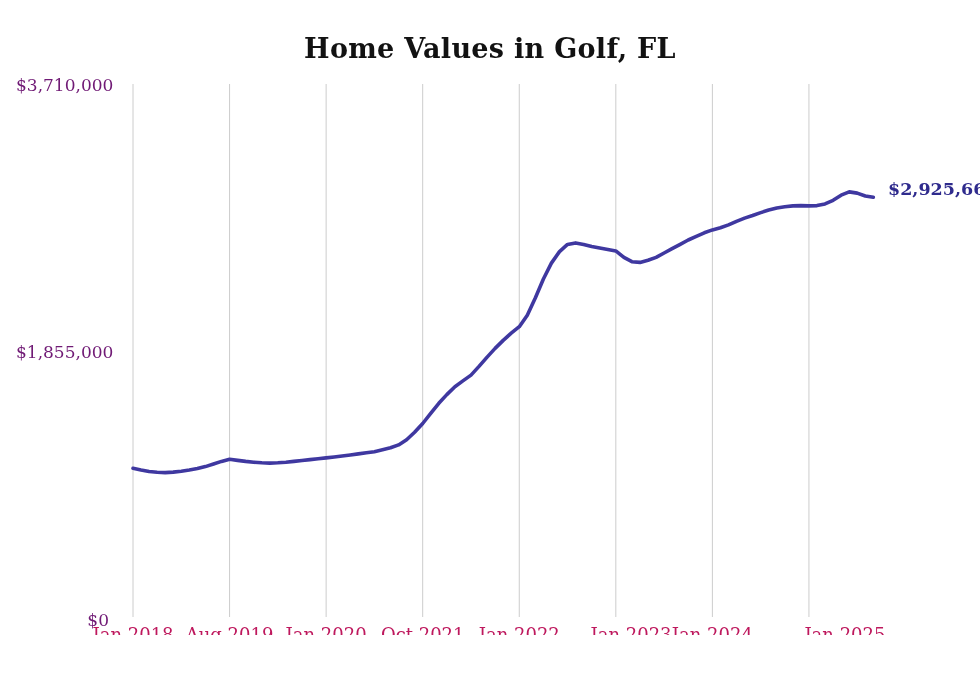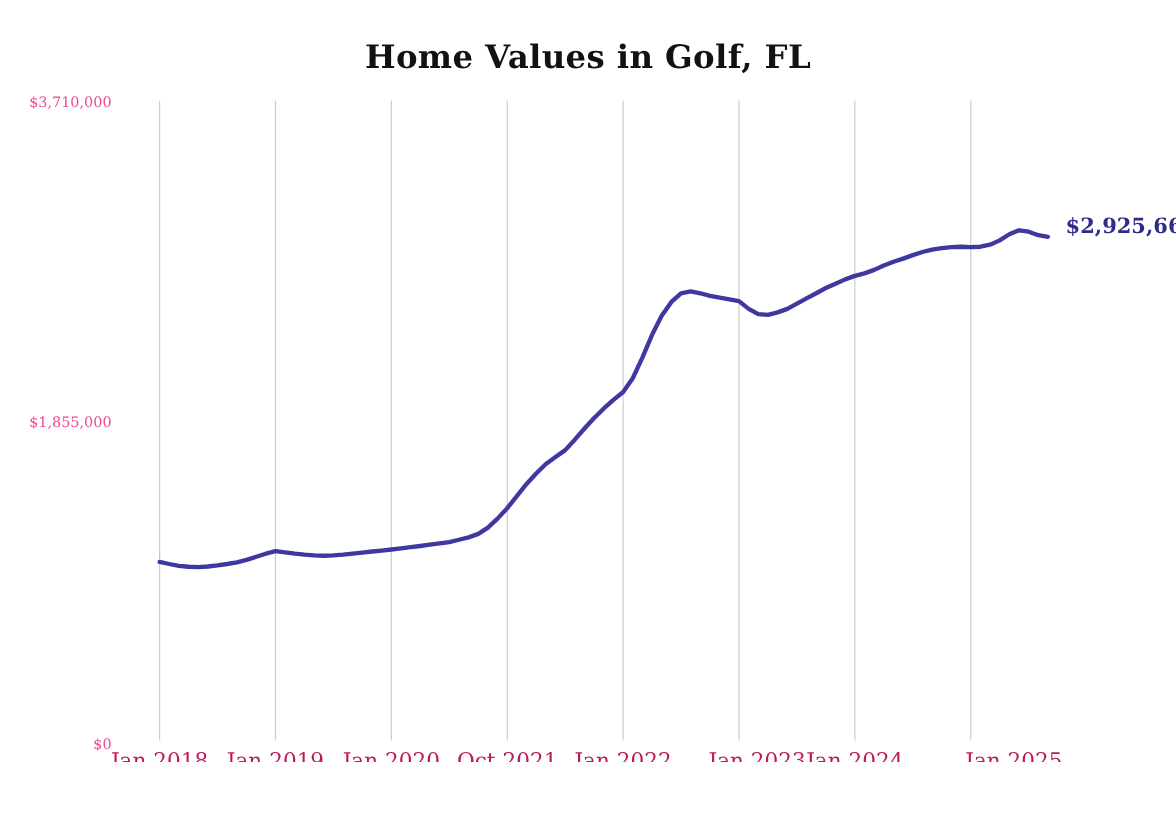--- a/index.html
+++ b/index.html
@@ -21,23 +21,24 @@
     color: #121212;
     letter-spacing: 0.3px;
   }
   .plot-svg { position: absolute; top: 0; left: 0; }
   .y-tick {
     position: absolute;
     left: 0;
     width: 93px;
     text-align: right;
     transform: translateY(-50%);
-    font-size: 12px;
-    color: #ec4899;
+    font-size: 17px;
+    color: #701a75;
     white-space: nowrap;
+    padding-left: 16px;
   }
   .yt-top { top: 85px; }
   .yt-mid { top: 352px; }
   .yt-zero { top: 620px; }
   .x-tick {
     position: absolute;
     top: 624px;
     transform: translateX(-50%);
     font-size: 18px;
     color: #be185d;
@@ -80,21 +81,21 @@
         <line x1="808.9480000000001" x2="808.9480000000001" y1="84" y2="617" stroke="#cccccc" stroke-width="1"></line>
       </g>
     <path id="value-line" fill="none" stroke-width="3.6" stroke-linecap="round" stroke-linejoin="round" d="M133.0,468.3 L141.0,470.0 L149.1,471.5 L157.1,472.3 L165.2,472.6 L173.2,472.1 L181.3,471.2 L189.3,470.0 L197.4,468.6 L205.4,466.6 L213.5,464.0 L221.5,461.4 L229.6,459.3 L237.6,460.4 L245.7,461.4 L253.7,462.2 L261.8,462.8 L269.8,463.1 L277.8,462.8 L285.9,462.2 L293.9,461.4 L302.0,460.5 L310.0,459.6 L318.1,458.8 L326.1,457.9 L334.2,457.0 L342.2,456.0 L350.3,455.0 L358.3,453.9 L366.4,452.8 L374.4,451.7 L382.5,449.8 L390.5,447.8 L398.6,444.9 L406.6,439.7 L414.6,432.2 L422.7,423.5 L430.7,413.4 L438.8,403.3 L446.8,394.6 L454.9,386.7 L462.9,380.9 L471.0,375.1 L479.0,366.4 L487.1,357.1 L495.1,348.4 L503.2,340.4 L511.2,333.2 L519.3,326.7 L527.3,315.2 L535.4,297.8 L543.4,279.0 L551.4,263.1 L559.5,251.6 L567.5,244.4 L575.6,242.9 L583.6,244.4 L591.7,246.5 L599.7,248.0 L607.8,249.4 L615.8,250.9 L623.9,257.4 L631.9,261.7 L640.0,262.4 L648.0,260.3 L656.1,257.4 L664.1,253.0 L672.1,248.7 L680.2,244.4 L688.2,240.0 L696.3,236.4 L704.3,232.8 L712.4,229.9 L720.4,227.8 L728.5,224.9 L736.5,221.3 L744.6,218.1 L752.6,215.5 L760.7,212.6 L768.7,210.0 L776.8,208.0 L784.8,206.8 L792.9,205.9 L800.9,205.6 L808.9,205.9 L817.0,205.6 L825.0,203.9 L833.1,200.3 L841.1,195.2 L849.2,191.9 L857.2,193.1 L865.3,196.0 L873.3,197.3" stroke="#3f38a0"></path>
   </svg>
 
   <div class="y-tick yt-top">$3,710,000</div>
   <div class="y-tick yt-mid">$1,855,000</div>
   <div class="y-tick yt-zero">$0</div>
 
   <div class="x-tick" style="left: 133px;">Jan 2018</div>
-  <div class="x-tick" style="left: 229.564px;">Jan 2019</div>
+  <div class="x-tick" style="left: 229.564px;">Aug 2019</div>
   <div class="x-tick" style="left: 326.128px;">Jan 2020</div>
   <div class="x-tick" style="left: 422.692px;">Oct 2021</div>
   <div class="x-tick" style="left: 519.256px;">Jan 2022</div>
   <div class="x-tick" style="left: 631px;">Jan 2023</div>
   <div class="x-tick" style="left: 712.384px;">Jan 2024</div>
   <div class="x-tick" style="left: 808.948px; margin-left: 36px;">Jan 2025</div>
 
   <div class="latest-label">$2,925,664</div>
 
 

